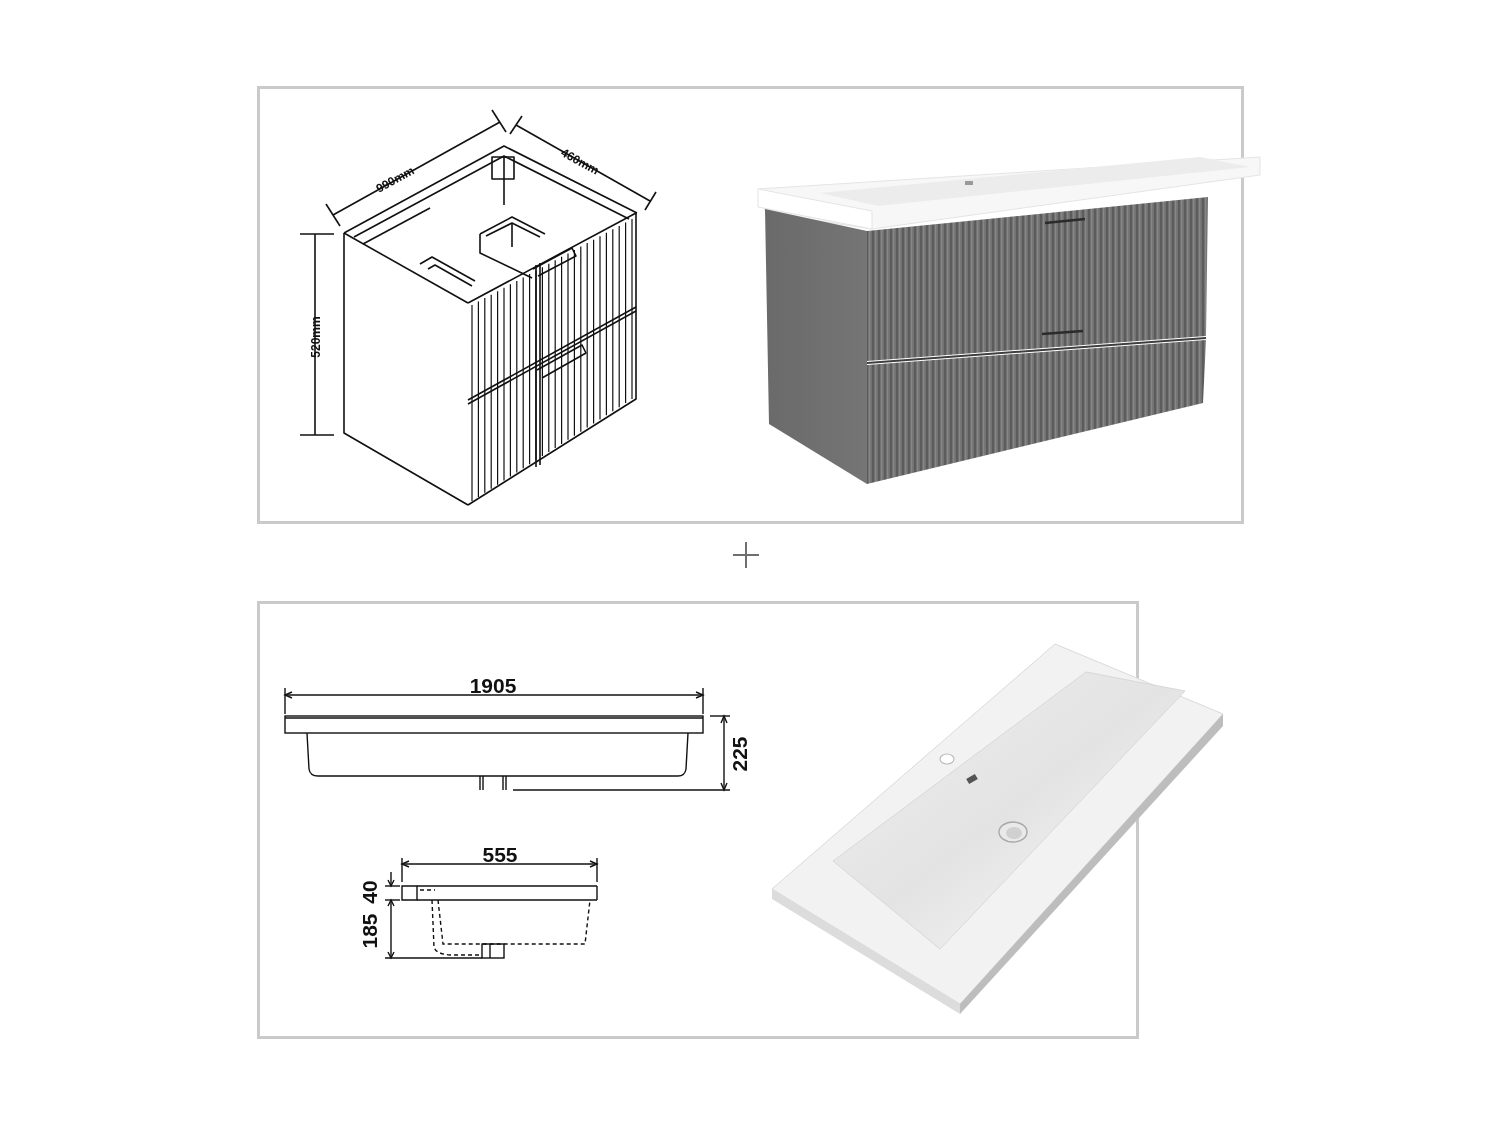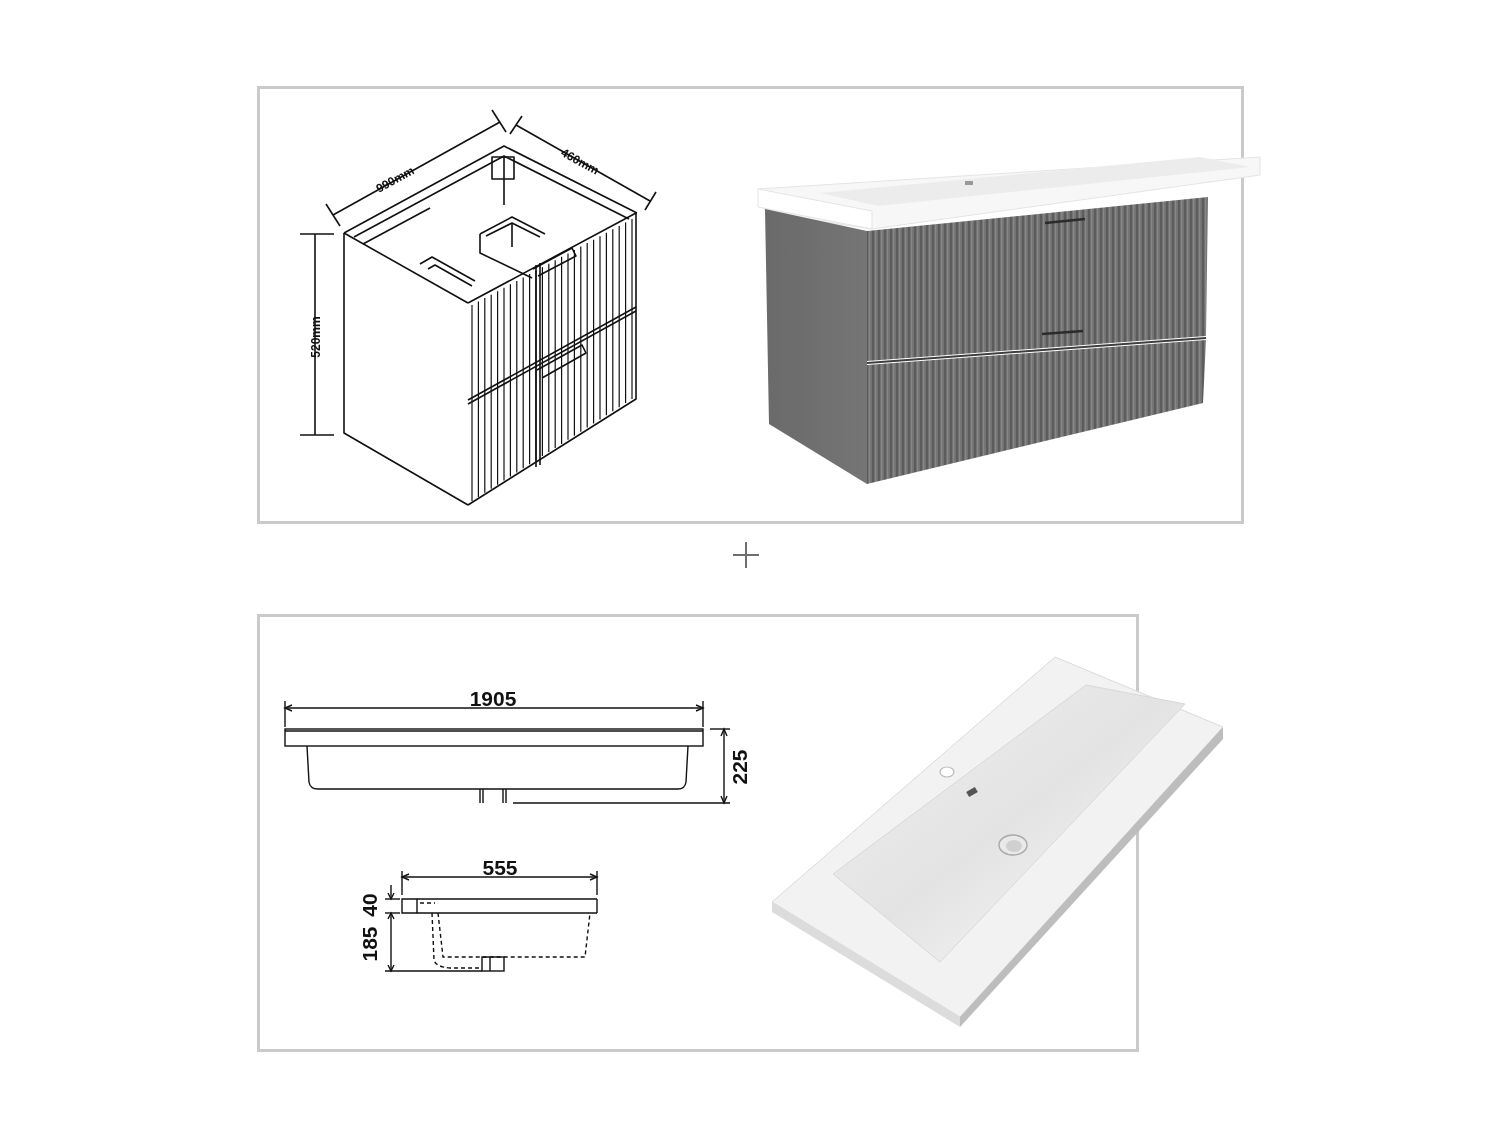--- a/index.html
+++ b/index.html
@@ -1,20 +1,20 @@
 <!DOCTYPE html>
 <html><head>
 <meta charset="utf-8">
 <style>
   html, body { margin: 0; padding: 0; background: #ffffff; }
   body { width: 1500px; height: 1125px; position: relative; overflow: hidden;
          font-family: "Liberation Sans", sans-serif; }
   .panel { position: absolute; box-sizing: border-box; border: 3px solid #cacaca; background: #fff; }
   #panel-top { left: 257px; top: 86px; width: 987px; height: 438px; }
-  #panel-bottom { left: 257px; top: 614px; width: 882px; height: 438px; }
+  #panel-bottom { left: 257px; top: 601px; width: 882px; height: 438px; }
   .plus { position: absolute; left: 733px; top: 542px; width: 26px; height: 26px; }
   .plus::before, .plus::after { content: ""; position: absolute; background: #6f6f6f; }
   .plus::before { left: 12px; top: 0; width: 2px; height: 26px; }
   .plus::after { left: 0; top: 12px; width: 26px; height: 2px; }
   svg { position: absolute; left: 0; top: 0; overflow: visible; }
   .dimtext { font-family: "Liberation Sans", sans-serif; font-weight: bold; fill: #111; }
 </style>
 </head>
 <body>
 

